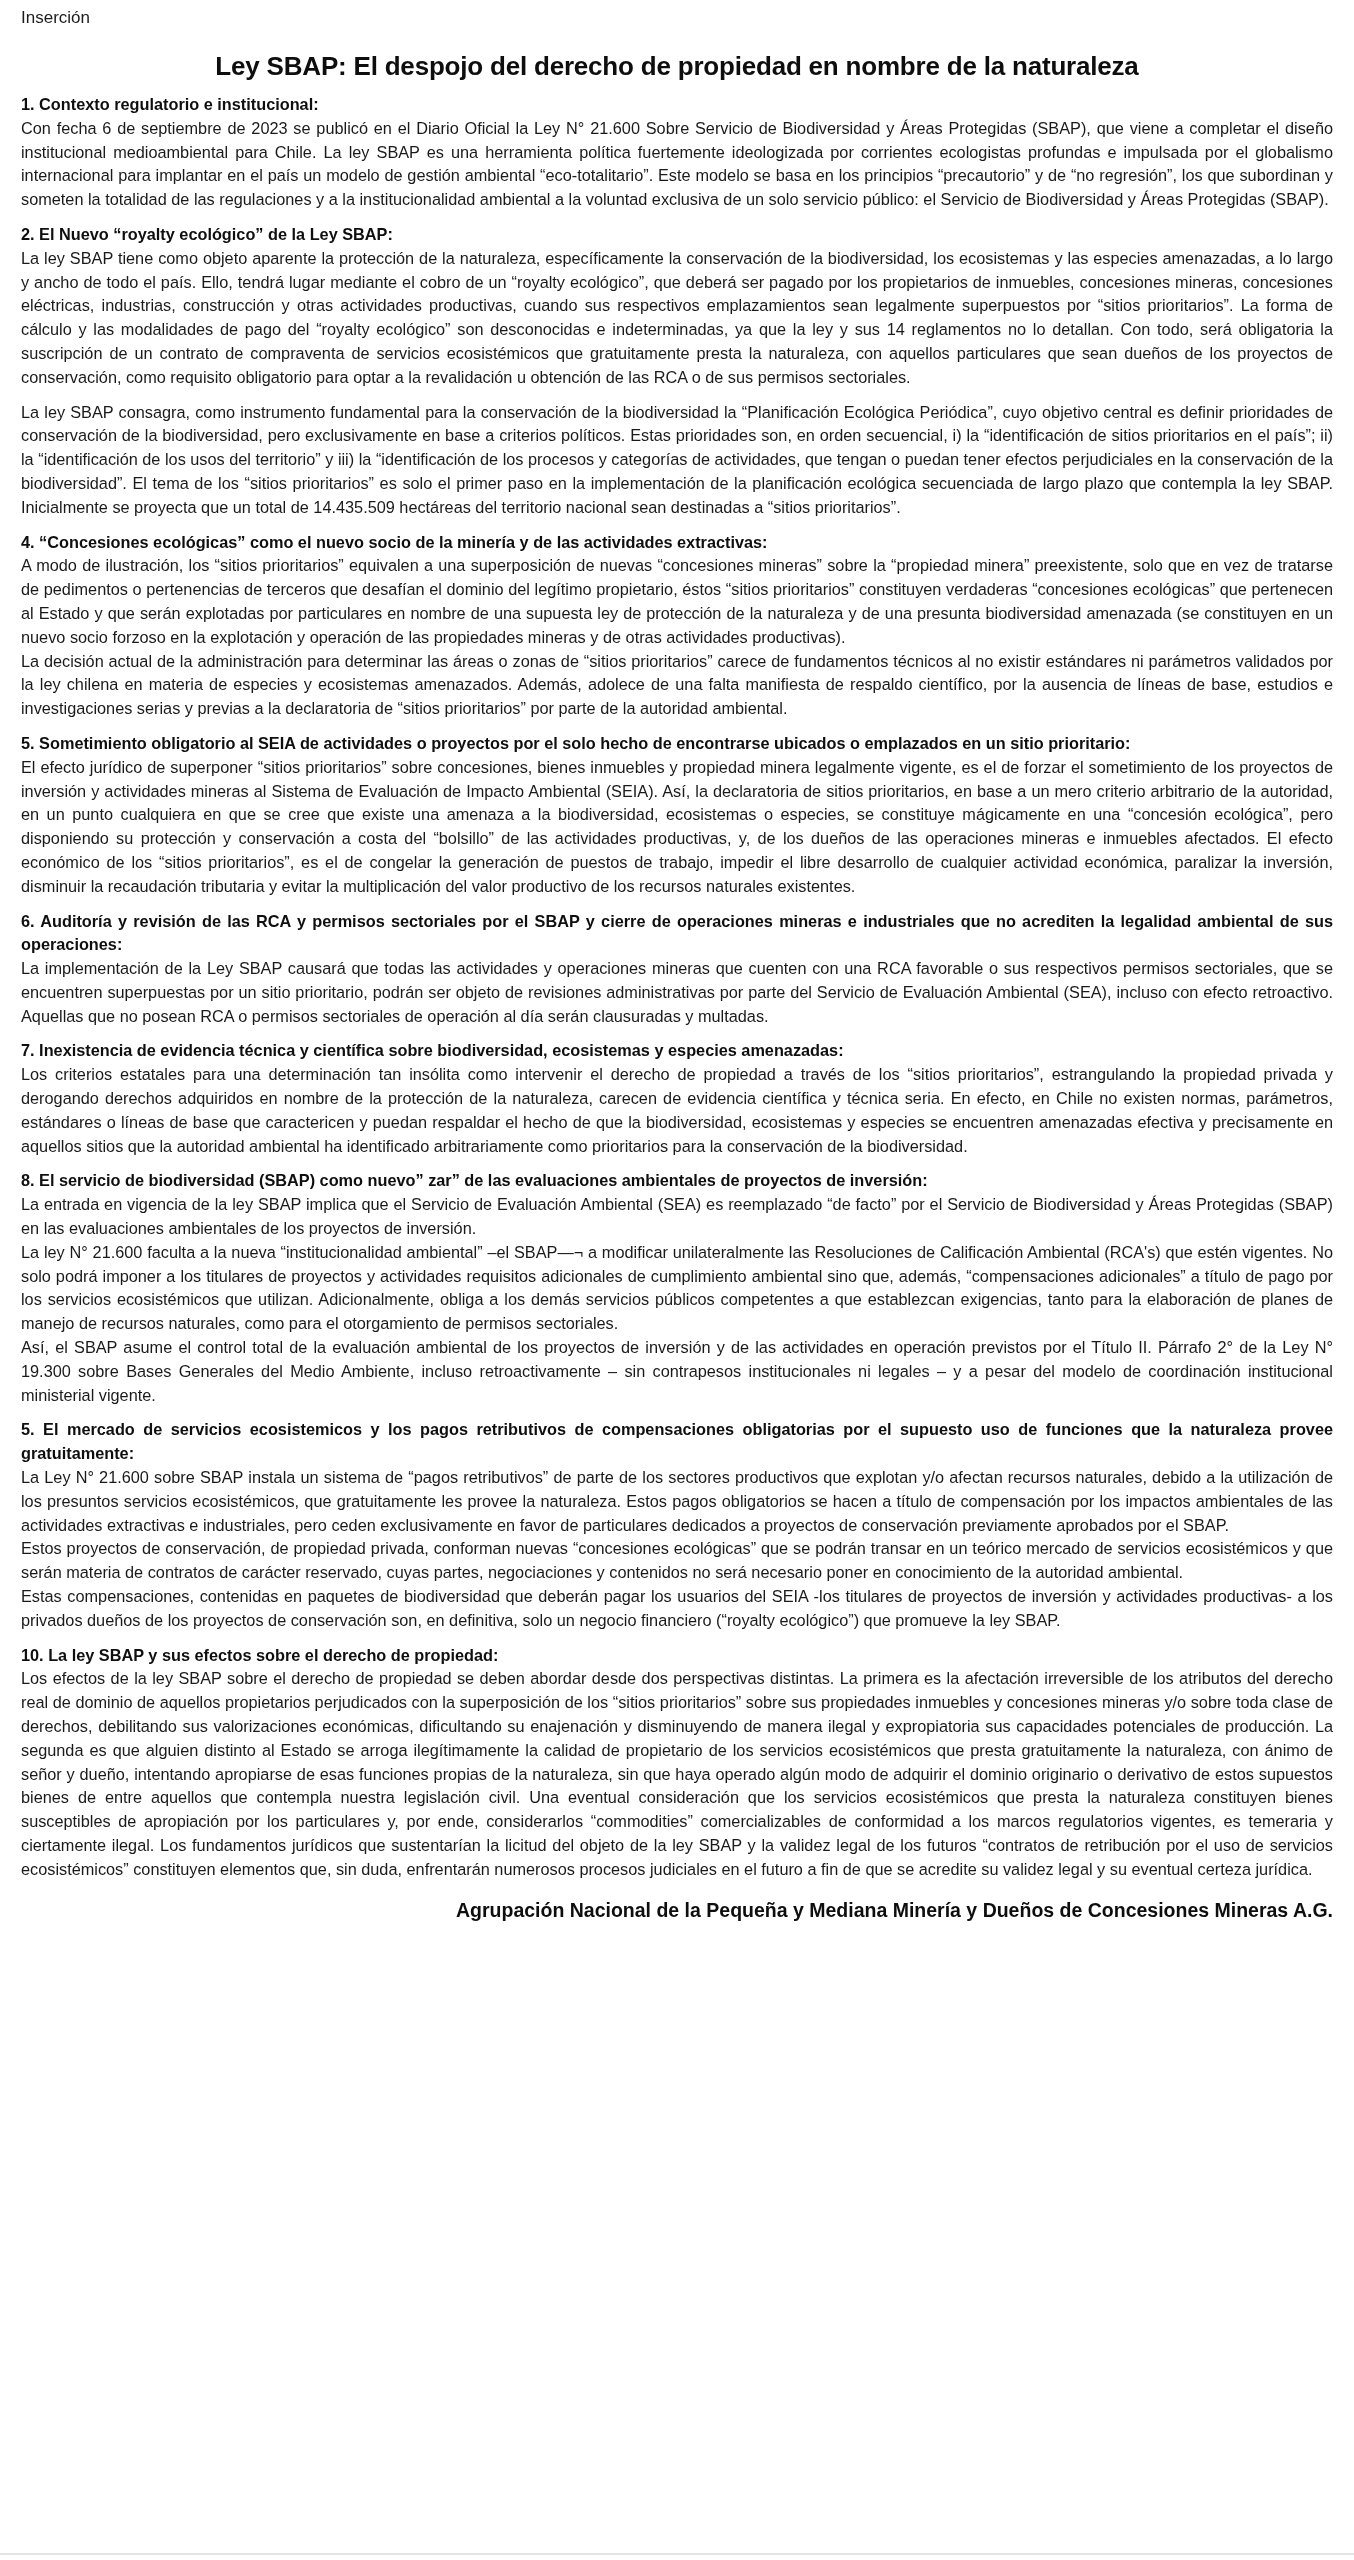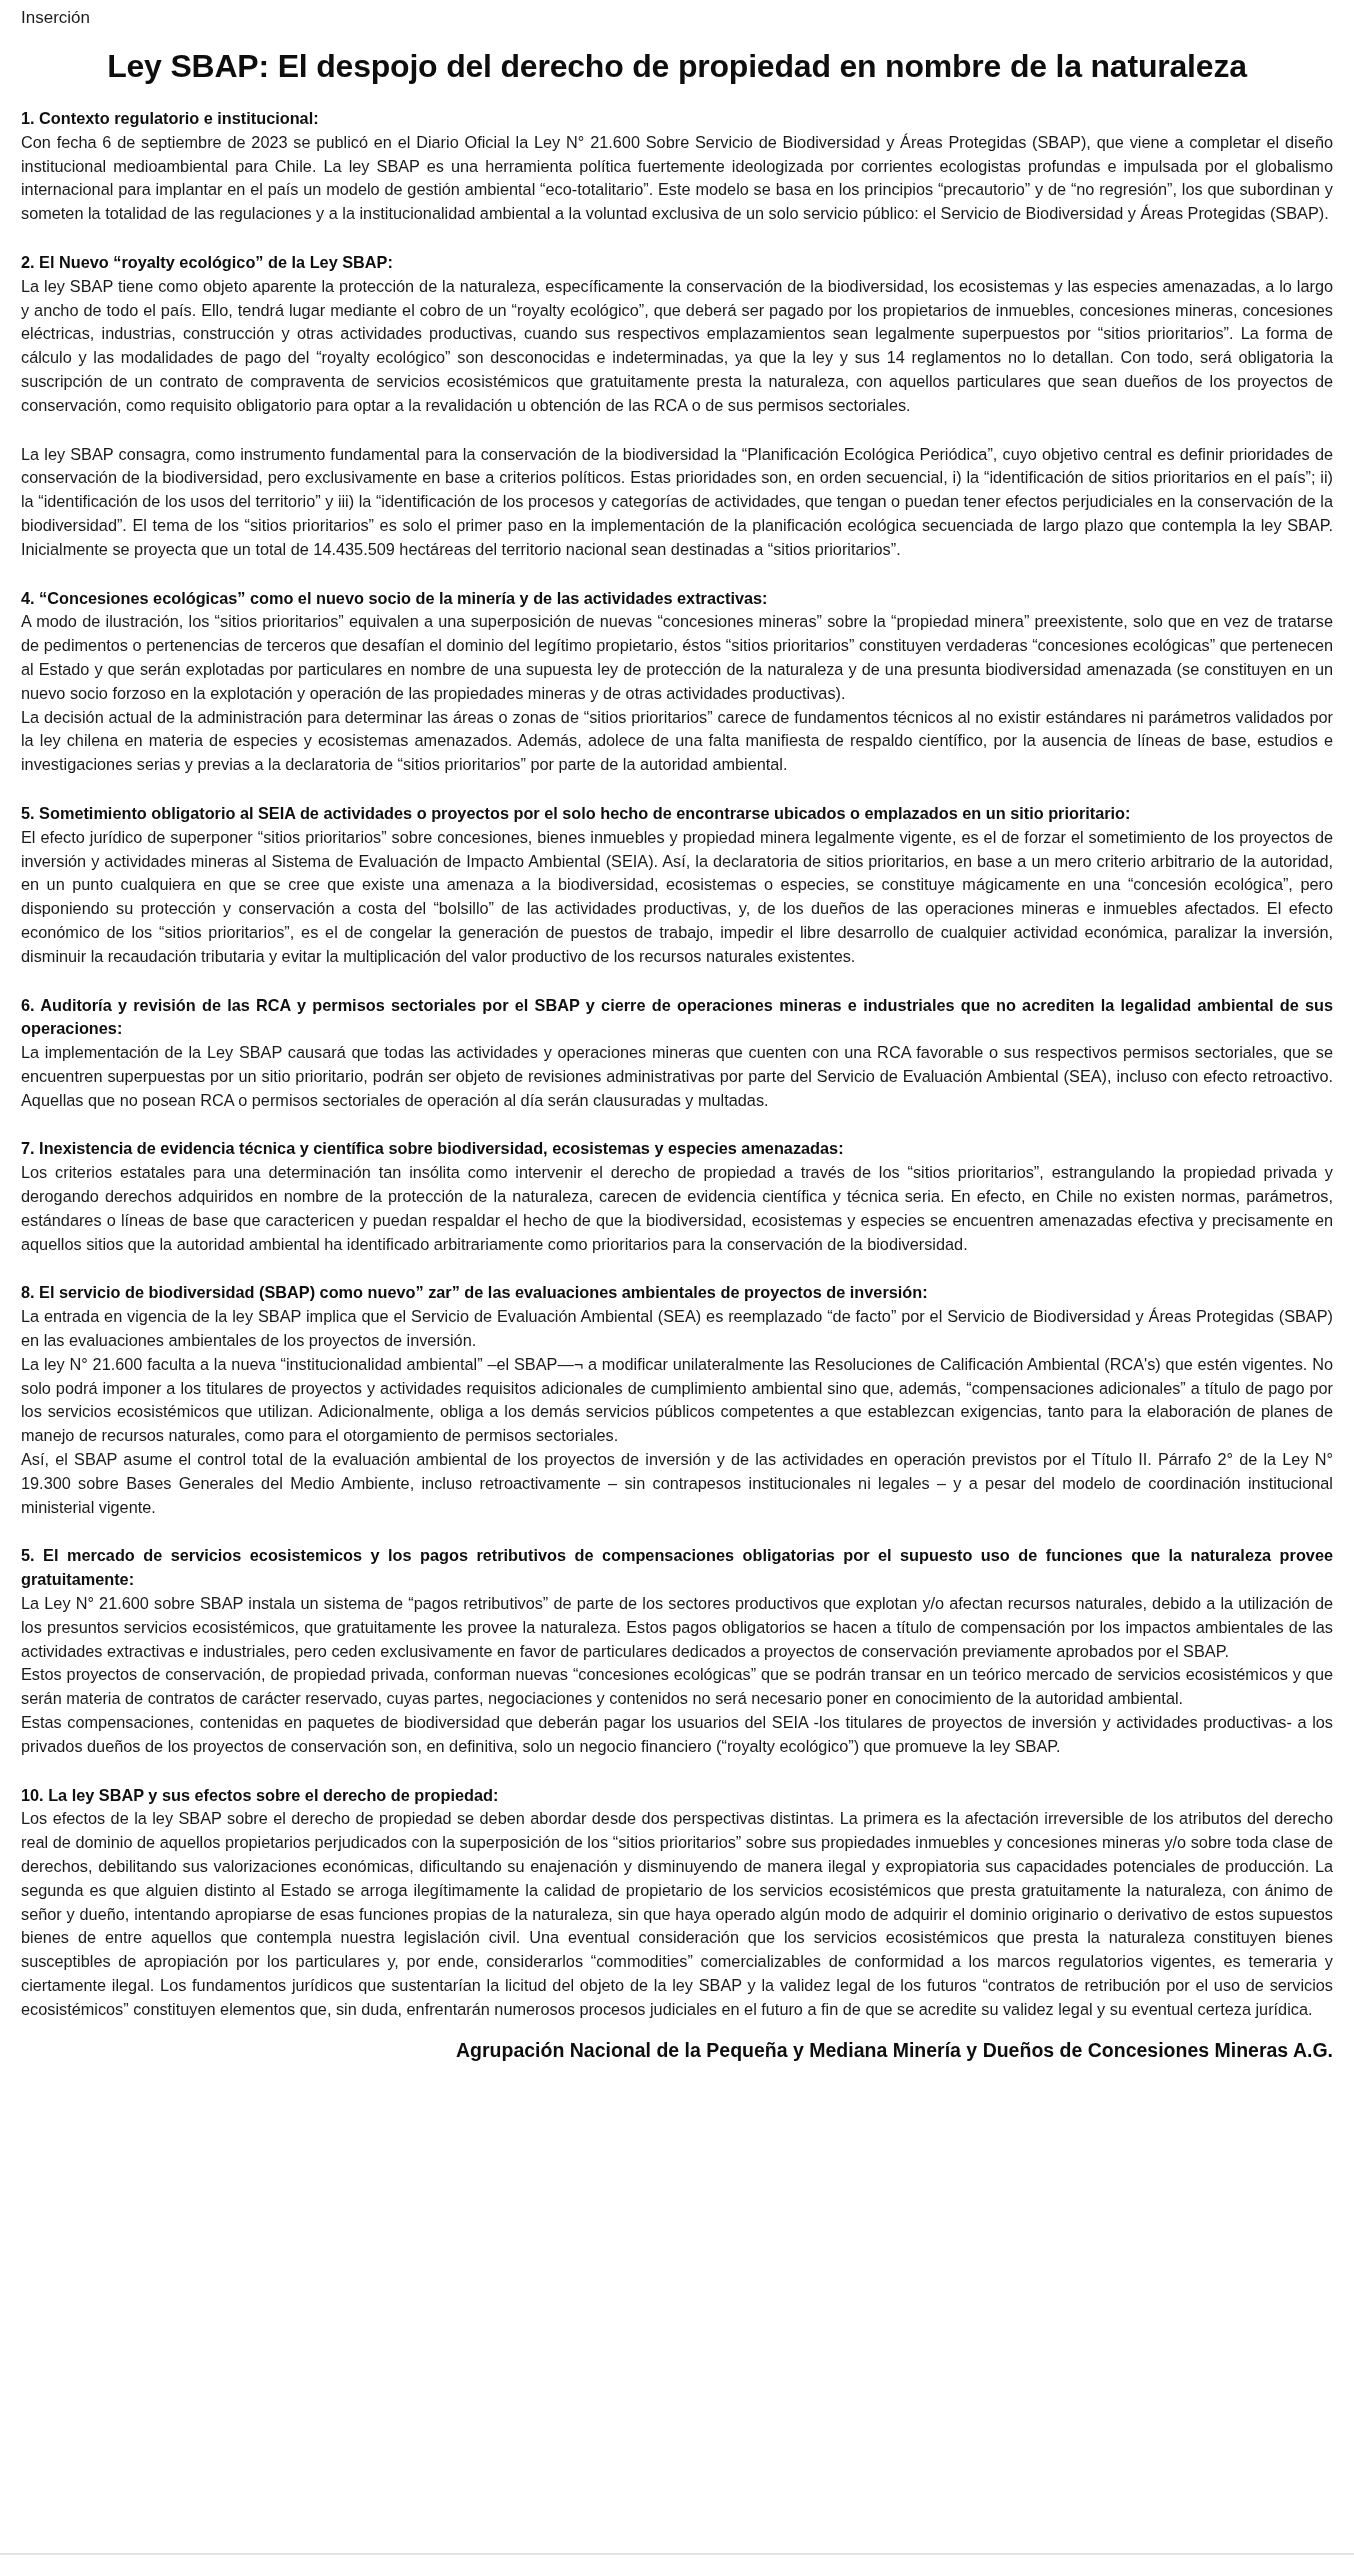--- a/index.html
+++ b/index.html
@@ -22,33 +22,33 @@
     width: 100%;
     height: 100%;
     position: relative;
   }
   .kicker {
     font-size: 17px;
     line-height: 20px;
     color: #1c1c1c;
   }
   .title {
-    font-size: 32px;
+    font-size: 26px;
     line-height: 31px;
     font-weight: bold;
     text-align: center;
     margin: 23px 30px 0 30px;
     color: #0e0e0e;
     letter-spacing: -0.2px;
   }
   .content {
     margin-top: 0;
   }
   section {
-    margin-top: 25px;
+    margin-top: 11px;
   }
   section.first {
   }
   h2 {
     font-size: 16.3px;
     line-height: 23.8px;
     font-weight: bold;
     margin: 0;
     text-align: justify;
     color: #0f0f0f;

